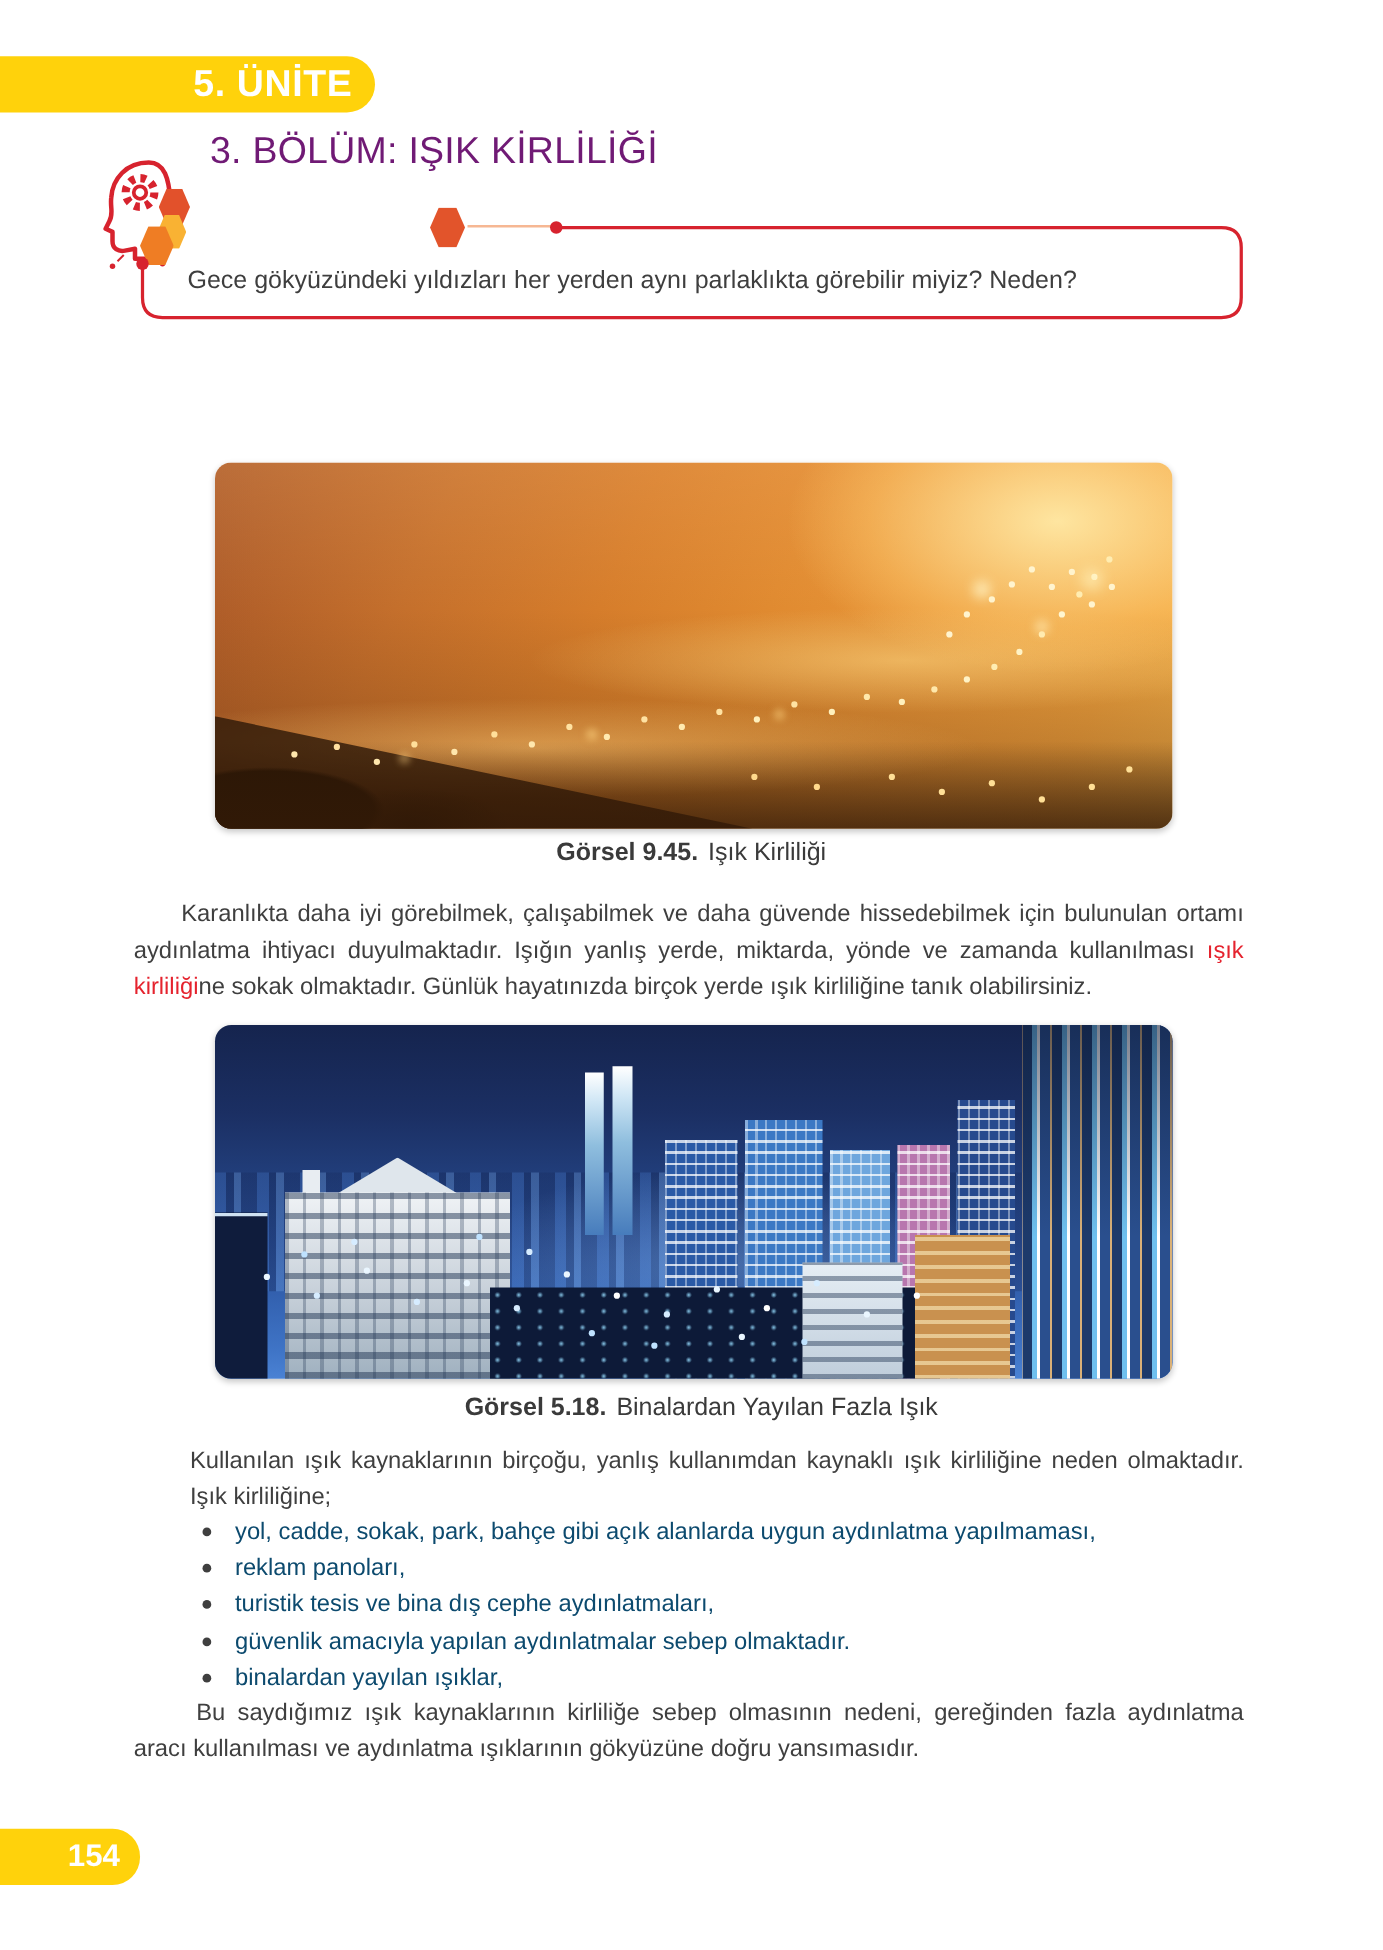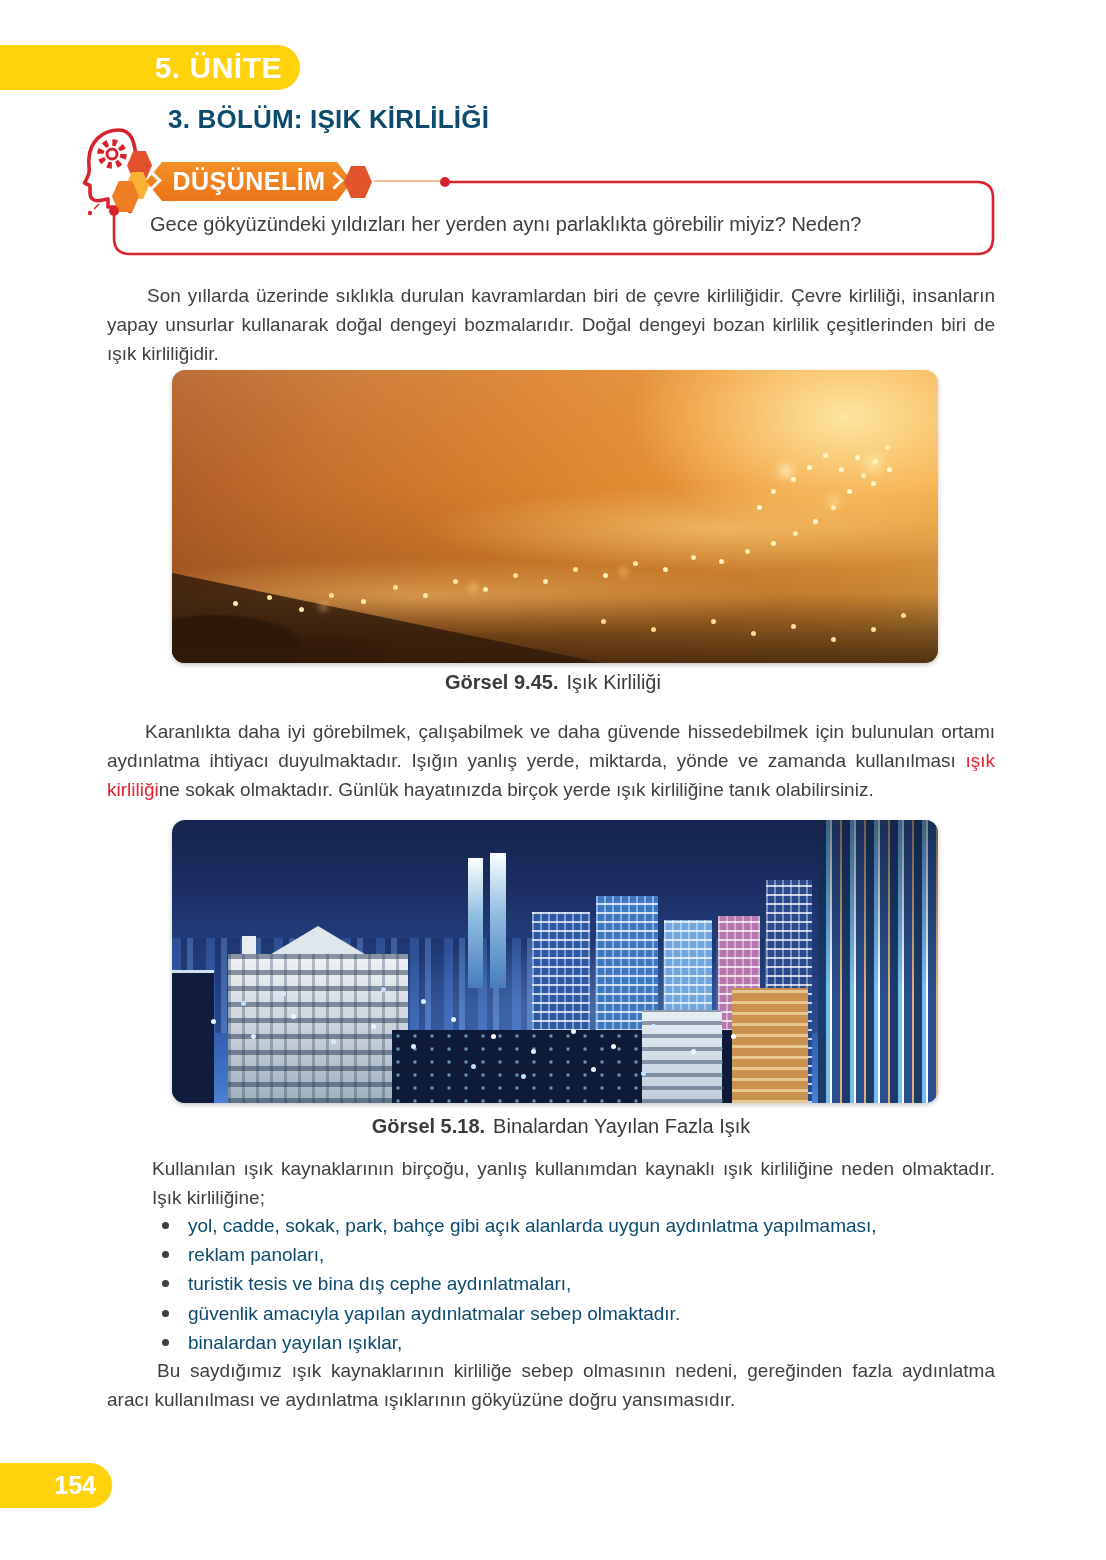--- a/index.html
+++ b/index.html
@@ -9,21 +9,21 @@
 
   
   .unit-badge{
     position:absolute; left:0; top:45px; width:300px; height:45px;
     background:#FFD20B; border-radius:0 24px 24px 0;
     color:#fff; font-size:30px; font-weight:bold; line-height:45px;
     text-align:right; padding-right:18px; letter-spacing:.5px;
   }
   .section-title{
     position:absolute; left:168px; top:104px;
-    color:#0c4a6e; font-size:26px; font-weight:bold; letter-spacing:.2px;
+    color:#701a75; font-size:30px; font-weight:normal; letter-spacing:.2px;
   }
 
   
   .think-svg{ position:absolute; left:82px; top:126px; }
   .hex{ position:absolute; clip-path:polygon(25% 0,75% 0,100% 50%,75% 100%,25% 100%,0 50%); }
   .hex1{ left:127px; top:151px; width:25px; height:29px; background:#E2512B; }
   .hex2{ left:126px; top:172px; width:23px; height:27px; background:#F9B233; }
   .hex3{ left:112px; top:181px; width:27px; height:31px; background:#EF7D24; }
   .hex-right{ left:344px; top:166px; width:28px; height:32px; background:#E2542B; }
 
@@ -178,34 +178,32 @@
     <circle cx="30" cy="28" r="11.5" fill="none" stroke="#D7232E" stroke-width="6.5" stroke-dasharray="4.5 4.53"></circle>
     <circle cx="30" cy="28" r="5" fill="none" stroke="#D7232E" stroke-width="3"></circle>
     <circle cx="8" cy="87" r="2.2" fill="#D7232E"></circle>
     <path d="M12 83 L17 78" stroke="#D7232E" stroke-width="1.6"></path>
     <circle cx="48" cy="85" r="2.2" fill="#D7232E"></circle>
   </svg>
   <div class="hex hex1"></div>
   <div class="hex hex2"></div>
   <div class="hex hex3"></div>
 
-  <div class="banner">DÜŞÜNELİM</div>
   <div class="chev chev-l"></div>
   <div class="chev chev-r"></div>
   <div class="hex hex-right"></div>
   <div class="connector"></div>
 
   <svg class="qbox-svg" width="900" height="95" viewBox="0 0 900 95">
     <path d="M340 10 L872 10 Q888 10 888 26 L888 66 Q888 82 872 82 L25 82 Q9 82 9 66 L9 39" fill="none" stroke="#D7232E" stroke-width="2.6"></path>
     <circle cx="340" cy="10" r="5" fill="#D7232E"></circle>
     <circle cx="9" cy="39" r="5" fill="#D7232E"></circle>
   </svg>
   <div class="question">Gece gökyüzündeki yıldızları her yerden aynı parlaklıkta görebilir miyiz? Neden?</div>
 
-  <p class="para p1">Son yıllarda üzerinde sıklıkla durulan kavramlardan biri de çevre kirliliğidir. Çevre kirliliği, insanların yapay unsurlar kullanarak doğal dengeyi bozmalarıdır. Doğal dengeyi bozan kirlilik çeşitlerinden biri de ışık kirliliğidir.</p>
 
   <div class="figure fig1">
     <div class="f1hill"></div>
     <div class="f1tree"></div>
     <div class="f1ground"></div>
     <span class="dots f1dots"></span>
     <span class="glows f1glows"></span>
   </div>
   <div class="caption cap1">
     <b>Görsel 9.45.</b><span>Işık Kirliliği</span>

